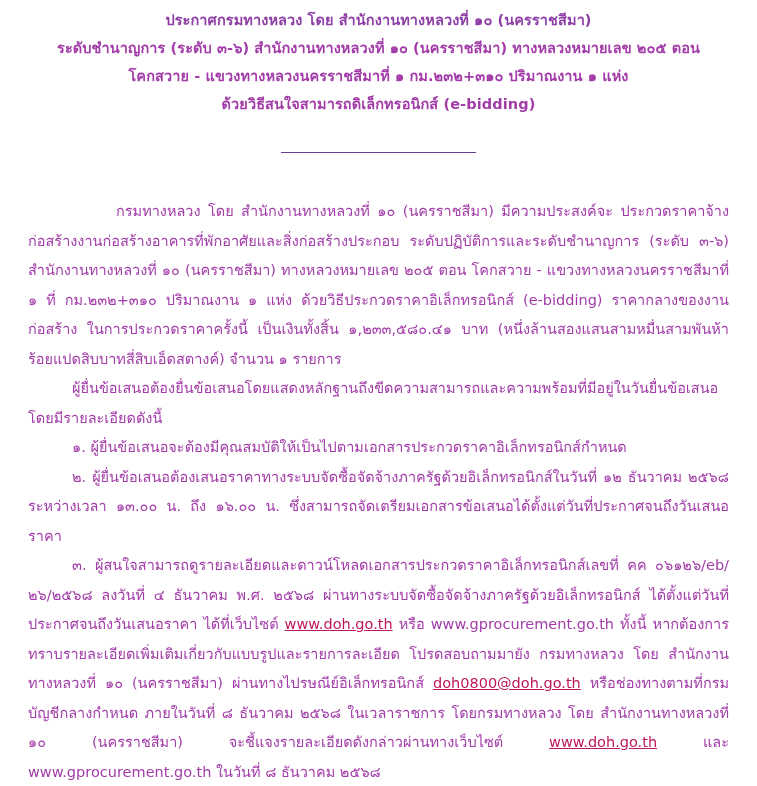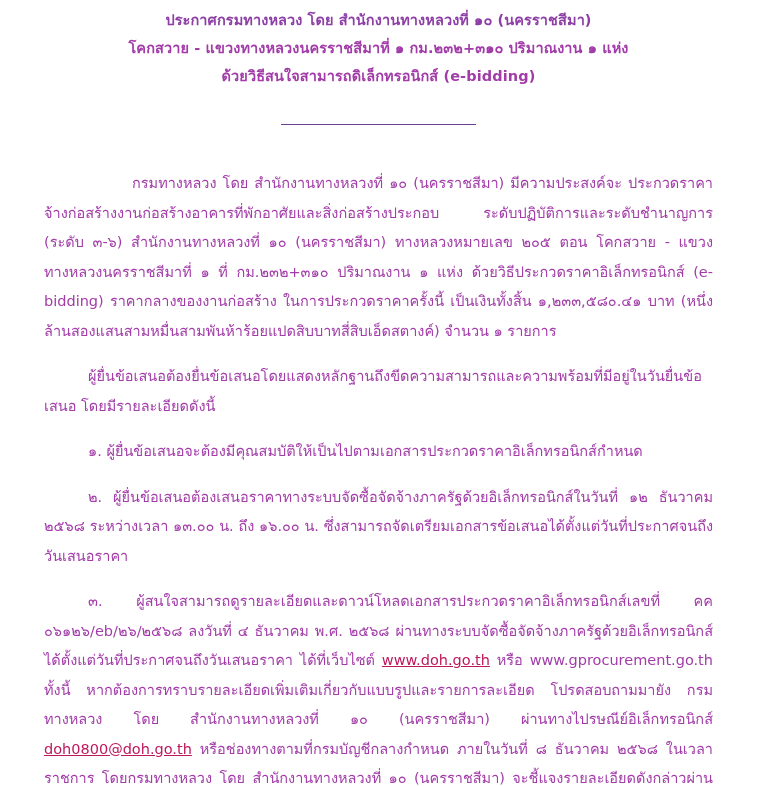--- a/index.html
+++ b/index.html
@@ -46,35 +46,36 @@
   .body-block {
     margin-top: 44px;
     padding: 0 28px 0 28px;
   }
   .para {
     font-size: 14.5px;
     line-height: 29.5px;
     color: #a23ca8;
     text-align: justify;
     text-justify: inter-word;
-    margin: 16px;
+    margin: 0;
   }
   .para.indent { text-indent: 88px; }
   .para.indent-sm { text-indent: 44px; }
   .link {
     color: #be185d;
   }
 </style>
 </head>
 <body>
 
 <div class="page">
 
   <div class="header-block">
     <div class="header-line l1">ประกาศกรมทางหลวง โดย สำนักงานทางหลวงที่ ๑๐ (นครราชสีมา)</div>
+    <div class="header-line">ระดับชำนาญการ (ระดับ ๓-๖) สำนักงานทางหลวงที่ ๑๐ (นครราชสีมา) ทางหลวงหมายเลข ๒๐๕ ตอน</div>
     <div class="header-line">โคกสวาย - แขวงทางหลวงนครราชสีมาที่ ๑ กม.๒๓๒+๓๑๐ ปริมาณงาน ๑ แห่ง</div>
     <div class="header-line">ด้วยวิธีสนใจสามารถดิเล็กทรอนิกส์ (e-bidding)</div>
   </div>
 
   <div class="rule-wrap">
     <div class="rule"></div>
   </div>
 
   <div class="body-block">
 

